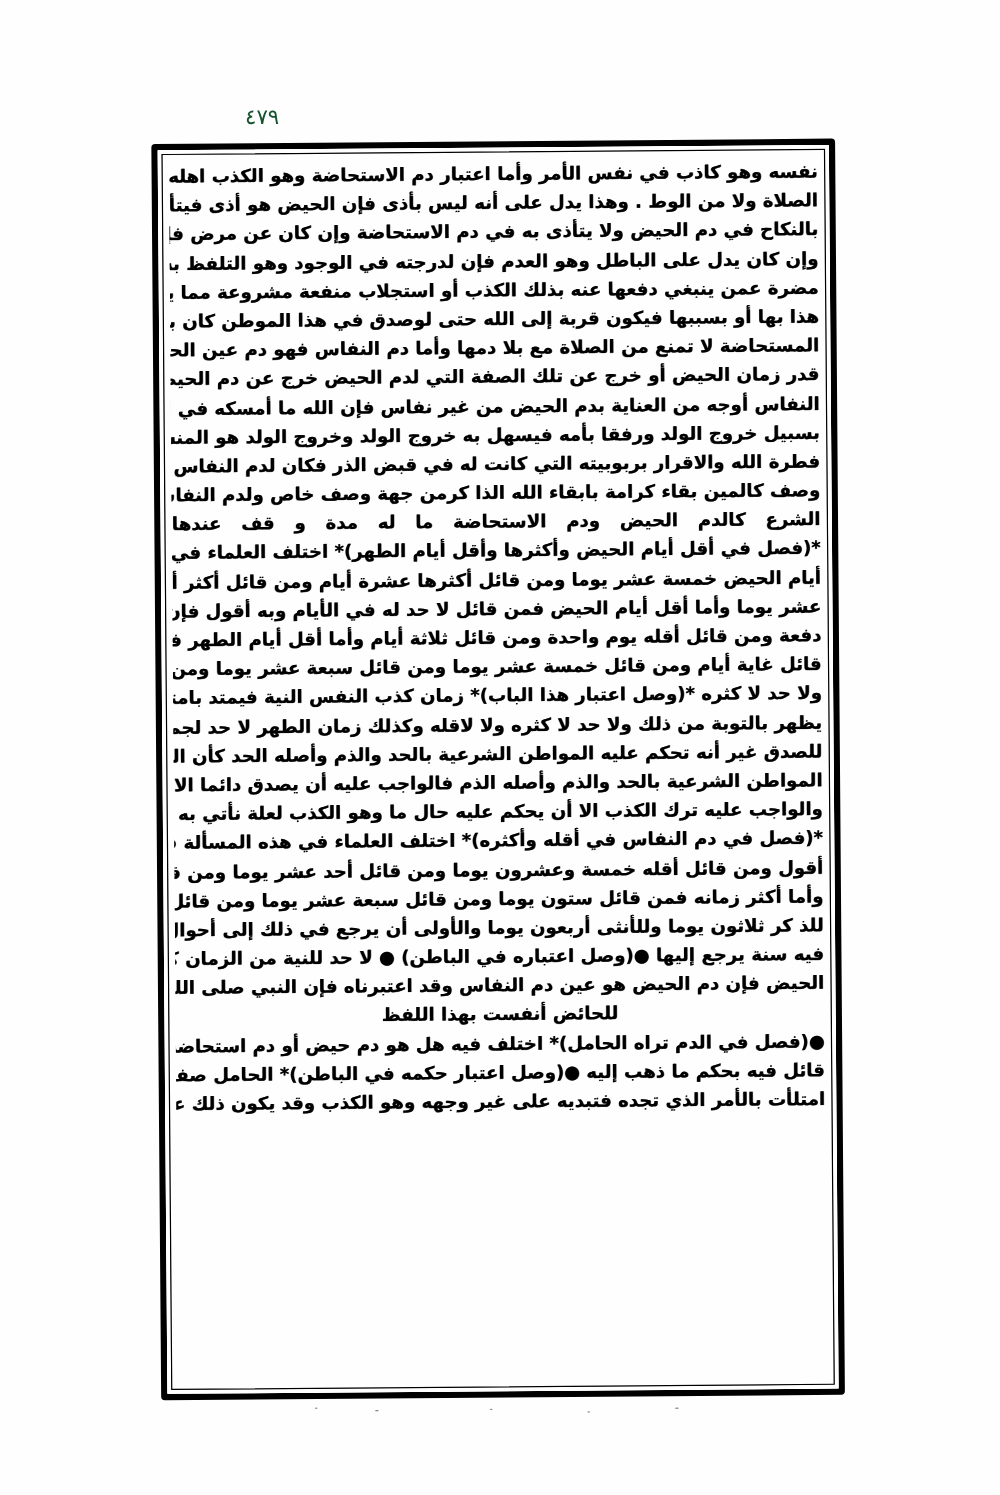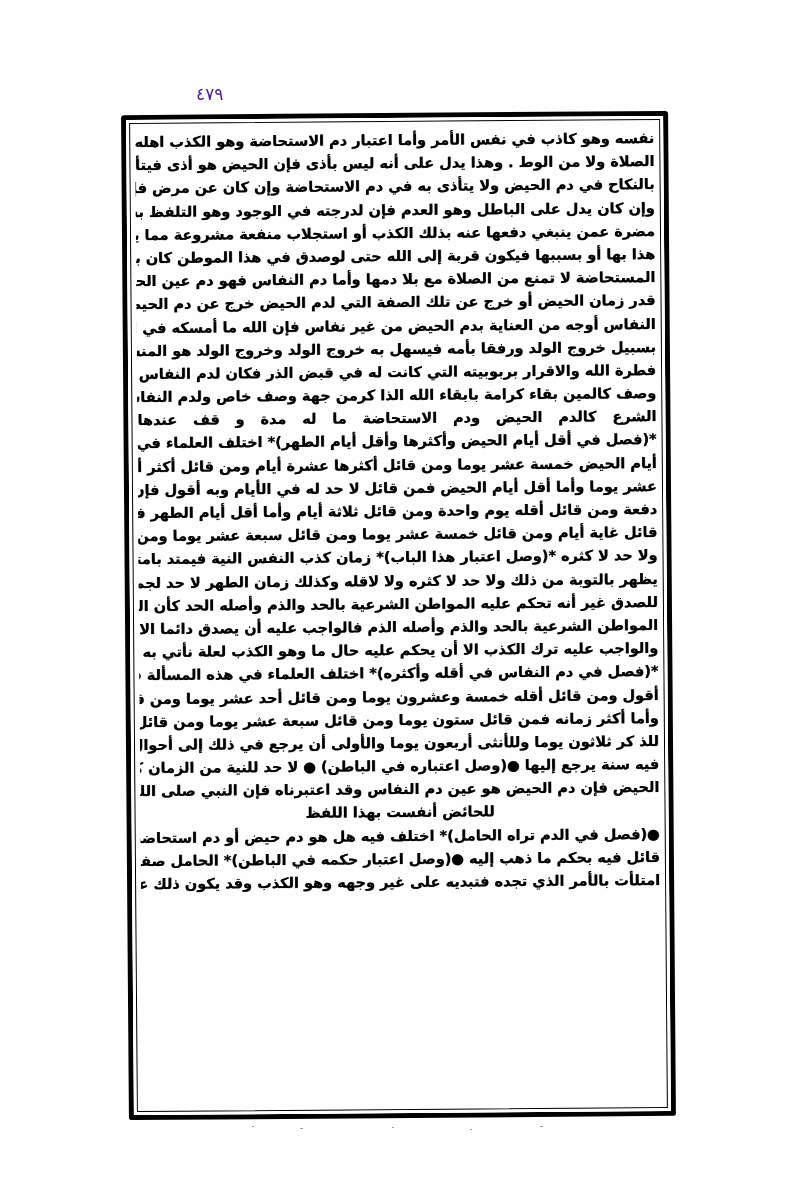--- a/index.html
+++ b/index.html
@@ -25,21 +25,21 @@
   }
 
   
   #folio-number {
     position: absolute;
     top: 84px;
     left: 196px;
     font-family: "DejaVu Sans", sans-serif;
     font-size: 17px;
     letter-spacing: 1px;
-    color: #4c1d95;
+    color: #14532d;
     direction: rtl;
     unicode-bidi: isolate;
   }
 
   
   #text-frame {
     position: absolute;
     top: 113px;
     right: 128px;
     width: 547px;

